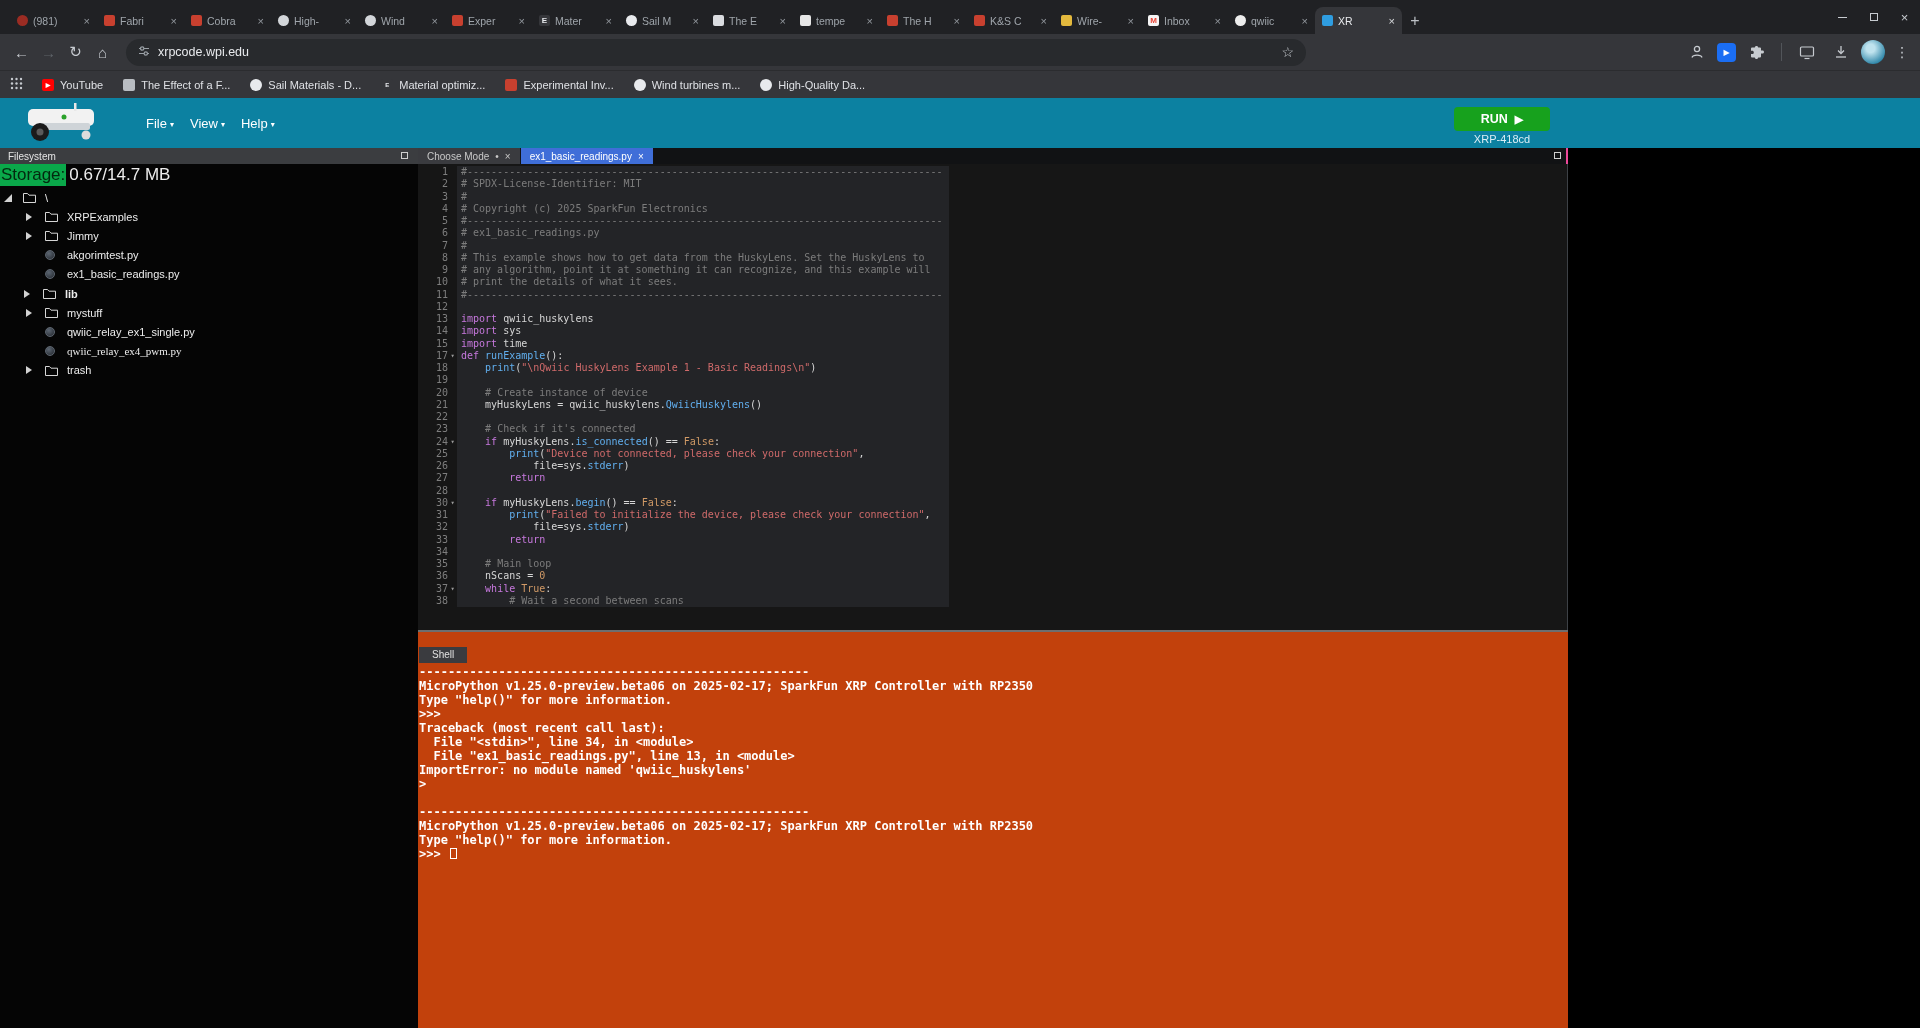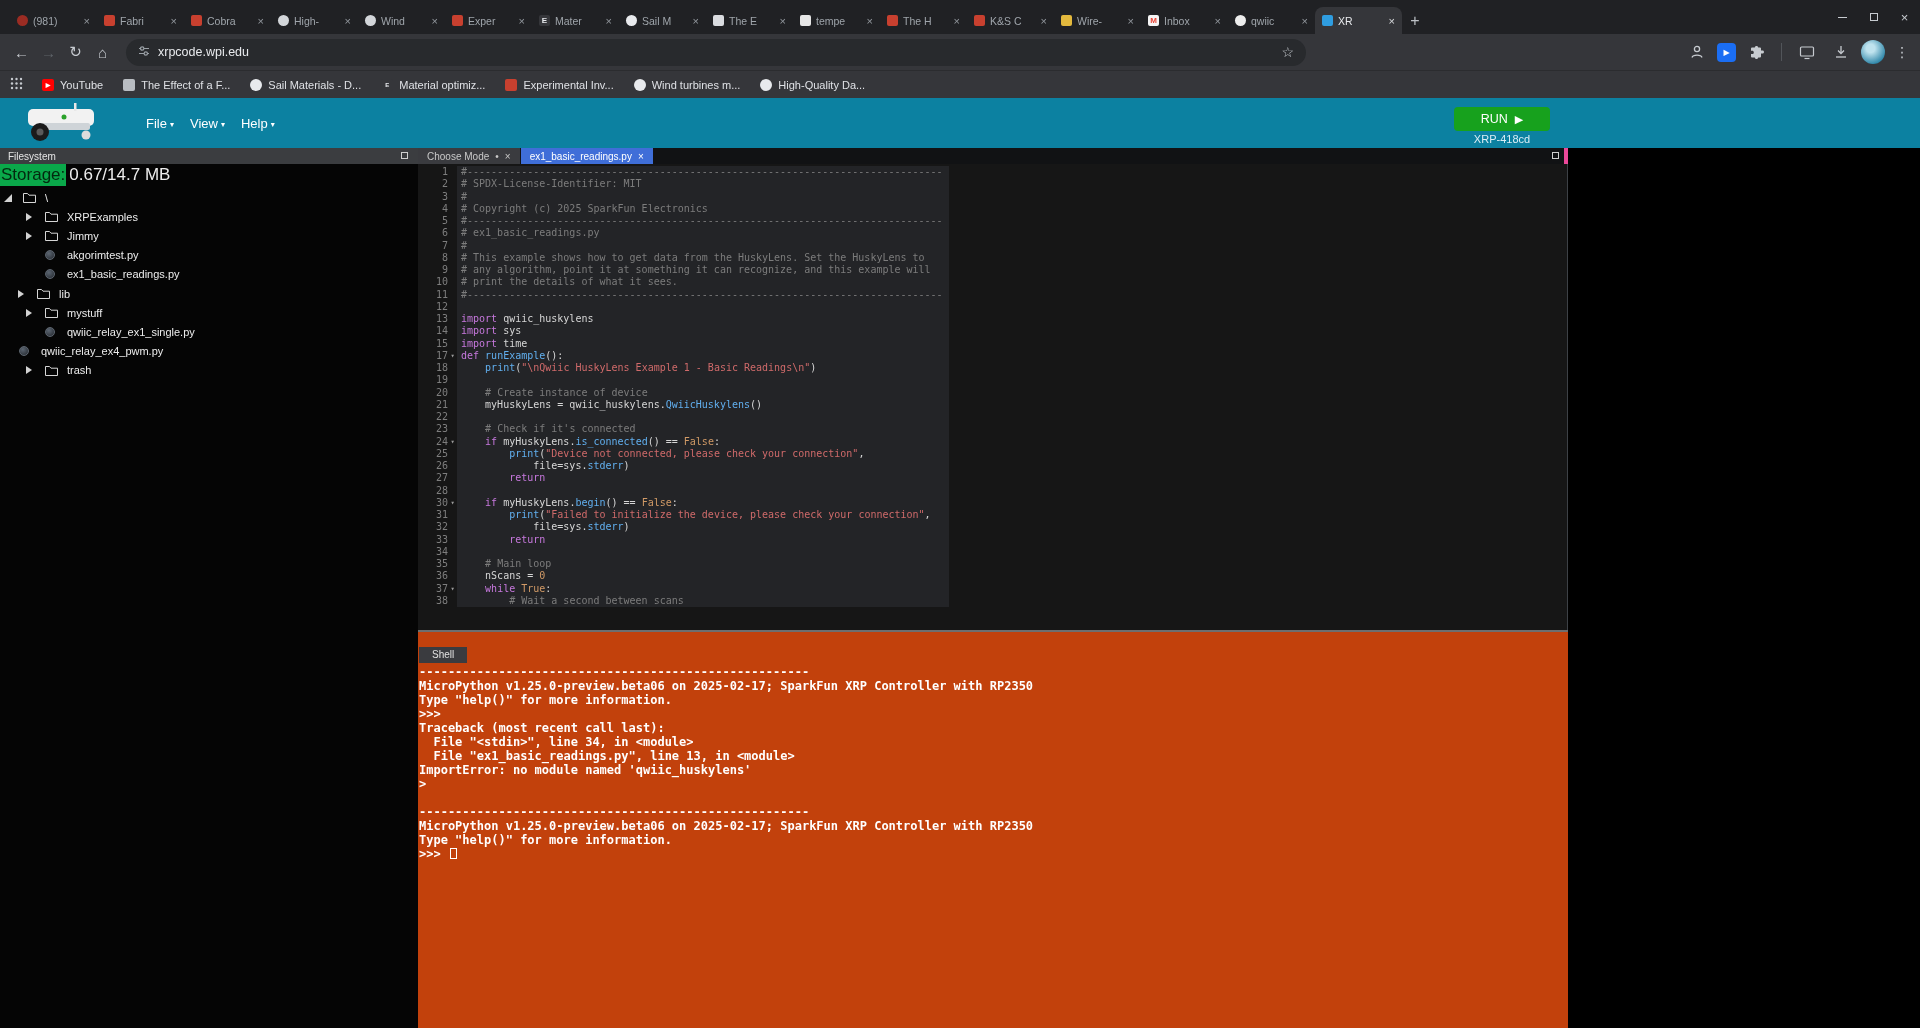--- a/index.html
+++ b/index.html
@@ -41,21 +41,21 @@
   .bm-icon{width:12px;height:12px;border-radius:2px;display:flex;align-items:center;justify-content:center;
     font-size:6px;font-weight:bold;line-height:1;}
   .bm-icon.round{border-radius:50%;}
   
   .app-header{height:50px;background:var(--header);position:relative;display:flex;align-items:center;}
   .logo{width:112px;height:44px;margin-left:8px;flex:none;}
   .menus{display:flex;gap:16px;margin-left:26px;}
   .menu{color:#fff;font-size:13px;display:flex;align-items:center;gap:3px;}
   .menu .caret{font-size:8px;padding-top:2px;}
   .run-wrap{position:absolute;left:1452px;top:9px;width:100px;text-align:center;}
-  .run-btn{width:96px;height:24px;background:var(--run_green);border-radius:4px;color:#fff;font-weight:normal;
+  .run-btn{width:96px;height:24px;background:var(--run_green);border-radius:4px;color:#fff;font-weight:bold;
     font-size:12.5px;display:flex;align-items:center;justify-content:center;gap:7px;margin:0 auto;}
   .run-play{font-size:11px;}
   .device-id{color:#dceef5;font-size:11px;margin-top:2px;}
   
   .main{display:flex;height:880px;}
   .filler{flex:1;background:#000;}
   
   .sidebar{width:418px;flex:none;background:#050505;display:flex;flex-direction:column;}
   .fs-header{height:16px;background:#3b3d40;display:flex;align-items:center;padding:0 8px;color:#e4e4e4;
     font-size:10px;position:relative;flex:none;}
@@ -68,21 +68,21 @@
   .tarrow{width:19px;flex:none;display:flex;align-items:center;}
   .tri-col{width:0;height:0;border-top:4px solid transparent;border-bottom:4px solid transparent;border-left:6px solid #d2d2d2;}
   .tri-exp{width:0;height:0;border-left:8px solid transparent;border-bottom:8px solid #d2d2d2;}
   .ticon{width:20px;flex:none;display:flex;align-items:center;}
   .ficon{width:10px;height:10px;border-radius:50%;background:radial-gradient(circle at 35% 30%,#5c6672,#22262c);
     border:1px solid #5d656f;box-sizing:border-box;}
   .tlabel{margin-left:2px;white-space:nowrap;}
   
   .editor-col{width:1150px;flex:none;display:flex;flex-direction:column;background:#000;}
   .etab-bar{height:16px;background:#111214;display:flex;position:relative;flex:none;
-    border-right:4px solid #ec4899;box-sizing:border-box;}
+    border-right:2px solid #ec4899;box-sizing:border-box;}
   .etabs{display:flex;}
   .etab{display:flex;align-items:center;gap:6px;padding:0 9px;font-size:10px;background:#3a3b3f;color:#c9c9c9;margin-right:1px;}
   .etab.active{background:var(--active_tab);color:#fff;}
   .etab-close{font-size:10px;}
   .etab-dot{font-size:10px;}
   .code-area{height:466px;background:#161616;overflow:hidden;padding-top:2px;border-right:1px solid #3d4146;
     box-sizing:border-box;flex:none;}
   .crow{display:flex;height:12.26px;line-height:12.3px;font-family:"DejaVu Sans Mono",monospace;font-size:10px;}
   .ln{width:30px;text-align:right;color:#7e7e7e;flex:none;}
   .fold{width:9px;flex:none;color:#9a9a9a;font-size:7px;text-align:center;}
@@ -377,21 +377,21 @@
             </span>
             <span class="tlabel">akgorimtest.py</span>
           </div>
           <div class="trow" style="padding-left: 26px;">
             <span class="tarrow"></span>
             <span class="ticon">
               <span class="ficon"></span>
             </span>
             <span class="tlabel">ex1_basic_readings.py</span>
           </div>
-          <div class="trow" style="padding-left: 18px;">
+          <div class="trow" style="padding-left: 24px; font-weight: bold;">
             <span class="tarrow">
               <span class="tri-col"></span>
             </span>
             <span class="ticon">
               <svg width="13" height="11" viewBox="0 0 13 11">
                 <path d="M0.5 10.5 V1.5 H4.5 L6 3.2 H12.5 V10.5 Z" fill="none" stroke="#d6d6d6"></path>
               </svg>
             </span>
             <span class="tlabel">lib</span>
           </div>
@@ -406,21 +406,21 @@
             </span>
             <span class="tlabel">mystuff</span>
           </div>
           <div class="trow" style="padding-left: 26px;">
             <span class="tarrow"></span>
             <span class="ticon">
               <span class="ficon"></span>
             </span>
             <span class="tlabel">qwiic_relay_ex1_single.py</span>
           </div>
-          <div class="trow" style="">
+          <div class="trow" style="padding-left: 26px; font-family: Liberation Serif, serif;">
             <span class="tarrow"></span>
             <span class="ticon">
               <span class="ficon"></span>
             </span>
             <span class="tlabel">qwiic_relay_ex4_pwm.py</span>
           </div>
           <div class="trow" style="padding-left: 26px;">
             <span class="tarrow">
               <span class="tri-col"></span>
             </span>

